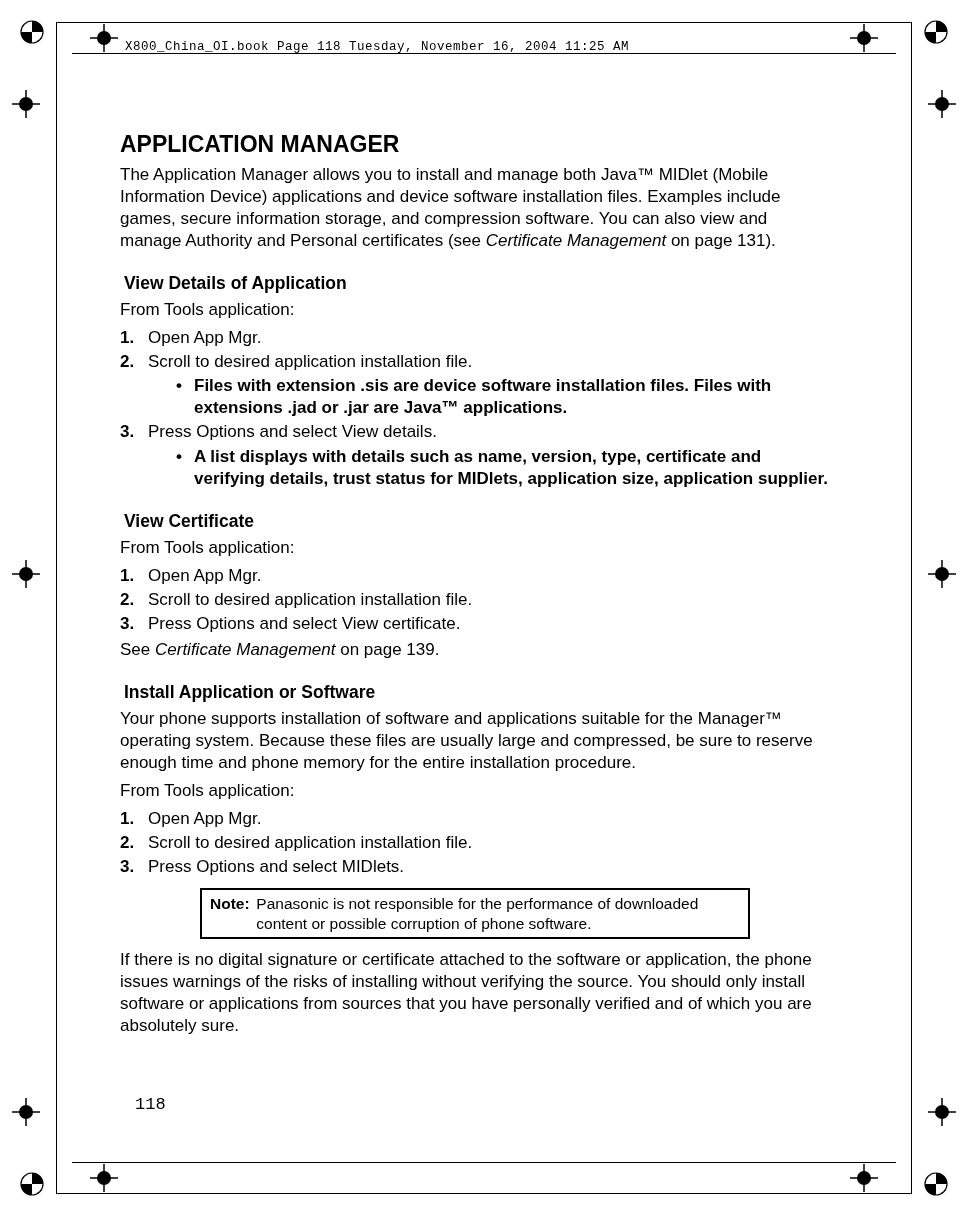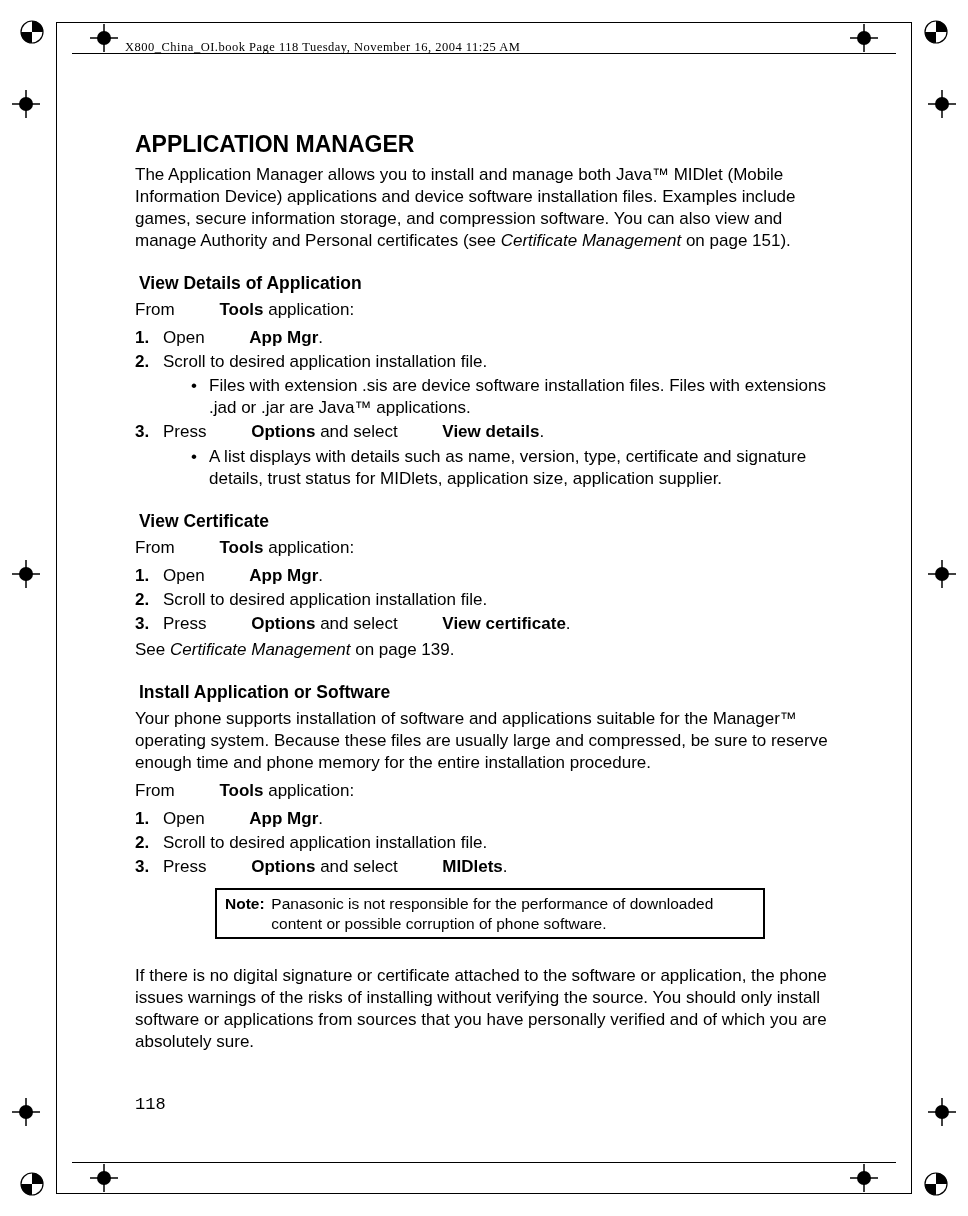--- a/index.html
+++ b/index.html
@@ -7,31 +7,31 @@
     padding: 0;
     font-family: Arial, Helvetica, sans-serif;
     background: #fff;
     width: 968px;
     height: 1216px;
     position: relative;
     color: #000;
   }
   .page {
     position: absolute;
-    left: 135px;
+    left: 120px;
     top: 130px;
     width: 710px;
     font-size: 17px;
     line-height: 1.3;
   }
   .header-line {
     position: absolute;
     left: 125px;
     top: 40px;
-    font-family: Liberation Serif, serif;
+    font-family: Liberation Mono, monospace;
     font-size: 12.5px;
     letter-spacing: 0.5px;
   }
   h1 {
     font-size: 23px;
     font-weight: bold;
     margin: 0 0 4px 0;
   }
   h2 {
     font-size: 17.5px;
@@ -61,31 +61,32 @@
   }
   ul {
     list-style: none;
     padding-left: 0;
     margin: 2px 0;
   }
   ul > li {
     padding-left: 46px;
     position: relative;
     margin-bottom: 2px;
+    font-weight: bold;
   }
   ul > li::before {
     content: "•";
     position: absolute;
     left: 28px;
   }
-  b { font-weight: bold; margin-left: 40px; }
+  b { font-weight: normal; }
   i { font-style: italic; }
   .note-box {
     border: 2.5px solid #000;
-    margin: 10px auto 26px auto;
+    margin: 10px auto 10px auto;
     width: 530px;
     padding: 4px 8px;
     font-size: 15.5px;
     line-height: 1.25;
   }
   .note-box .note-label {
     font-weight: bold;
     display: inline-block;
     width: 42px;
     vertical-align: top;
@@ -252,21 +253,21 @@
       <line x1="14" y1="0" x2="14" y2="28" stroke="#000" stroke-width="1.5"></line>
       <line x1="0" y1="14" x2="28" y2="14" stroke="#000" stroke-width="1.5"></line>
     </svg>
   </div>
 
 <div class="header-line">X800_China_OI.book  Page 118  Tuesday, November 16, 2004  11:25 AM</div>
 
 <div class="page">
   <h1>APPLICATION MANAGER</h1>
   <p class="para">
-    <span>The Application Manager allows you to install and manage both Java™ MIDlet (Mobile Information Device) applications and device software installation files. Examples include games, secure information storage, and compression software. You can also view and manage Authority and Personal certificates (see </span><i>Certificate Management</i><span> on page 151).</span>
+    <span>The Application Manager allows you to install and manage both Java™ MIDlet (Mobile Information Device) applications and device software installation files. Examples include games, secure information storage, and compression software. You can also view and manage Authority and Personal certificates (see </span><i>Certificate Management</i><span> on page 131).</span>
   </p>
 
   <h2>View Details of Application</h2>
   <p class="para">
     <span>From </span><b>Tools</b><span> application:</span>
   </p>
   <ol>
     <li>
       <span class="num">1.</span>
       <span>Open </span><b>App Mgr</b><span>.</span>
@@ -275,21 +276,21 @@
       <span class="num">2.</span>
       <span>Scroll to desired application installation file.</span>
       <ul>
         <li>Files with extension .sis are device software installation files. Files with extensions .jad or .jar are Java™ applications.</li>
       </ul>
     </li>
     <li>
       <span class="num">3.</span>
       <span>Press </span><b>Options</b><span> and select </span><b>View details</b><span>.</span>
       <ul>
-        <li>A list displays with details such as name, version, type, certificate and signature details, trust status for MIDlets, application size, application supplier.</li>
+        <li>A list displays with details such as name, version, type, certificate and verifying details, trust status for MIDlets, application size, application supplier.</li>
       </ul>
     </li>
   </ol>
 
   <h2>View Certificate</h2>
   <p class="para">
     <span>From </span><b>Tools</b><span> application:</span>
   </p>
   <ol>
     <li>

